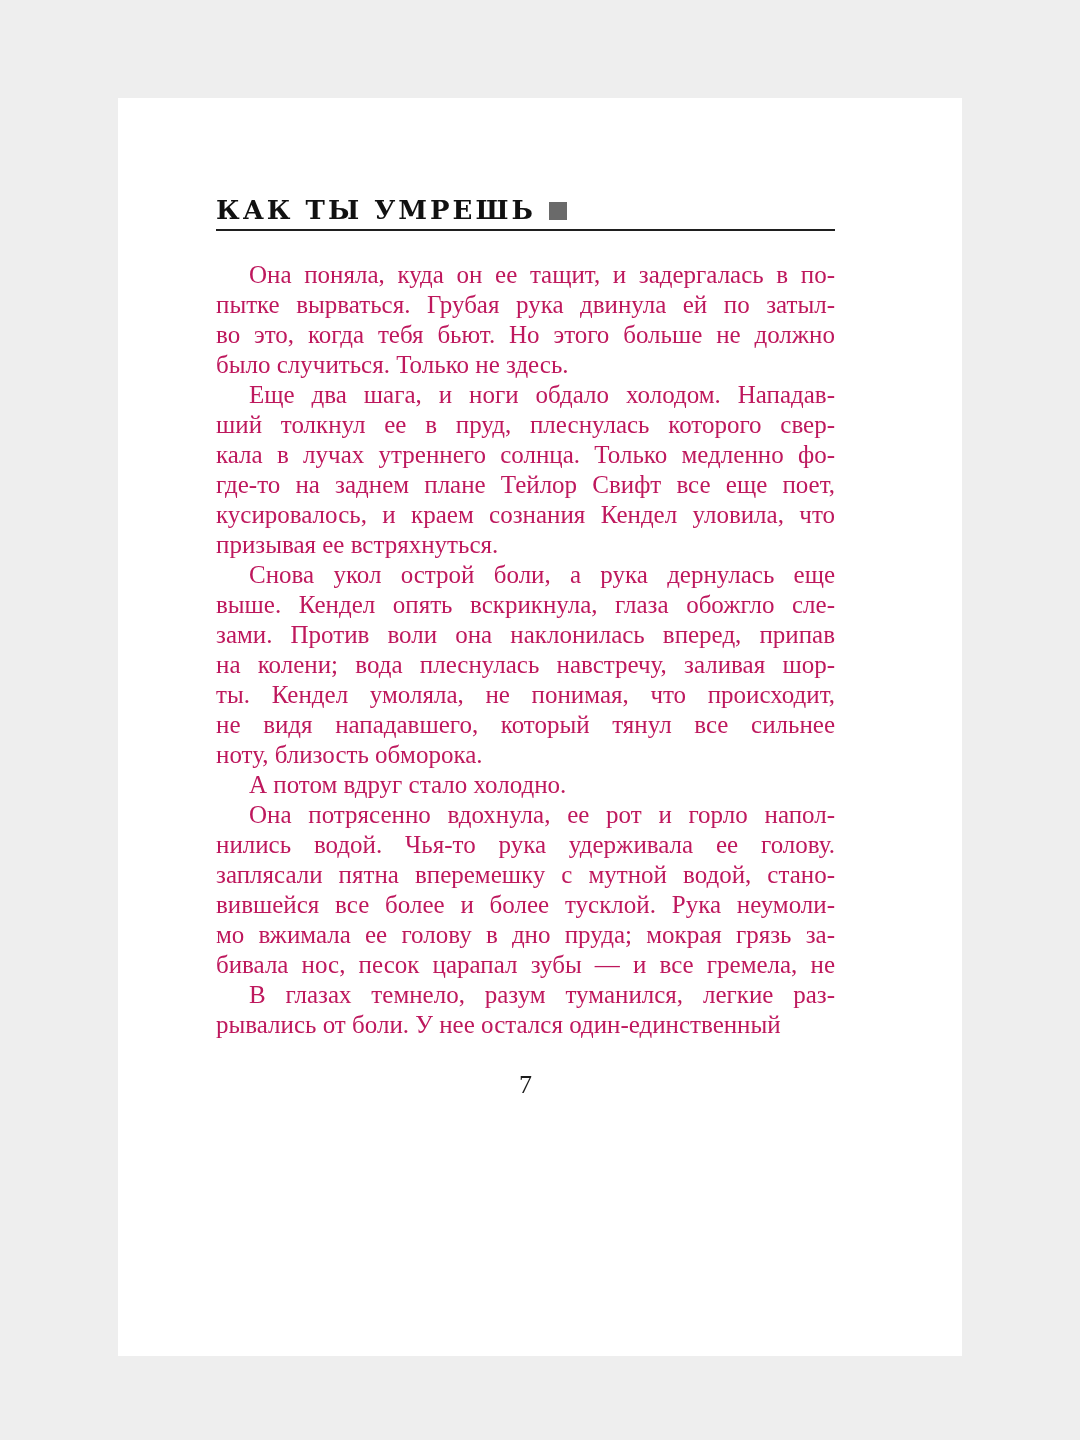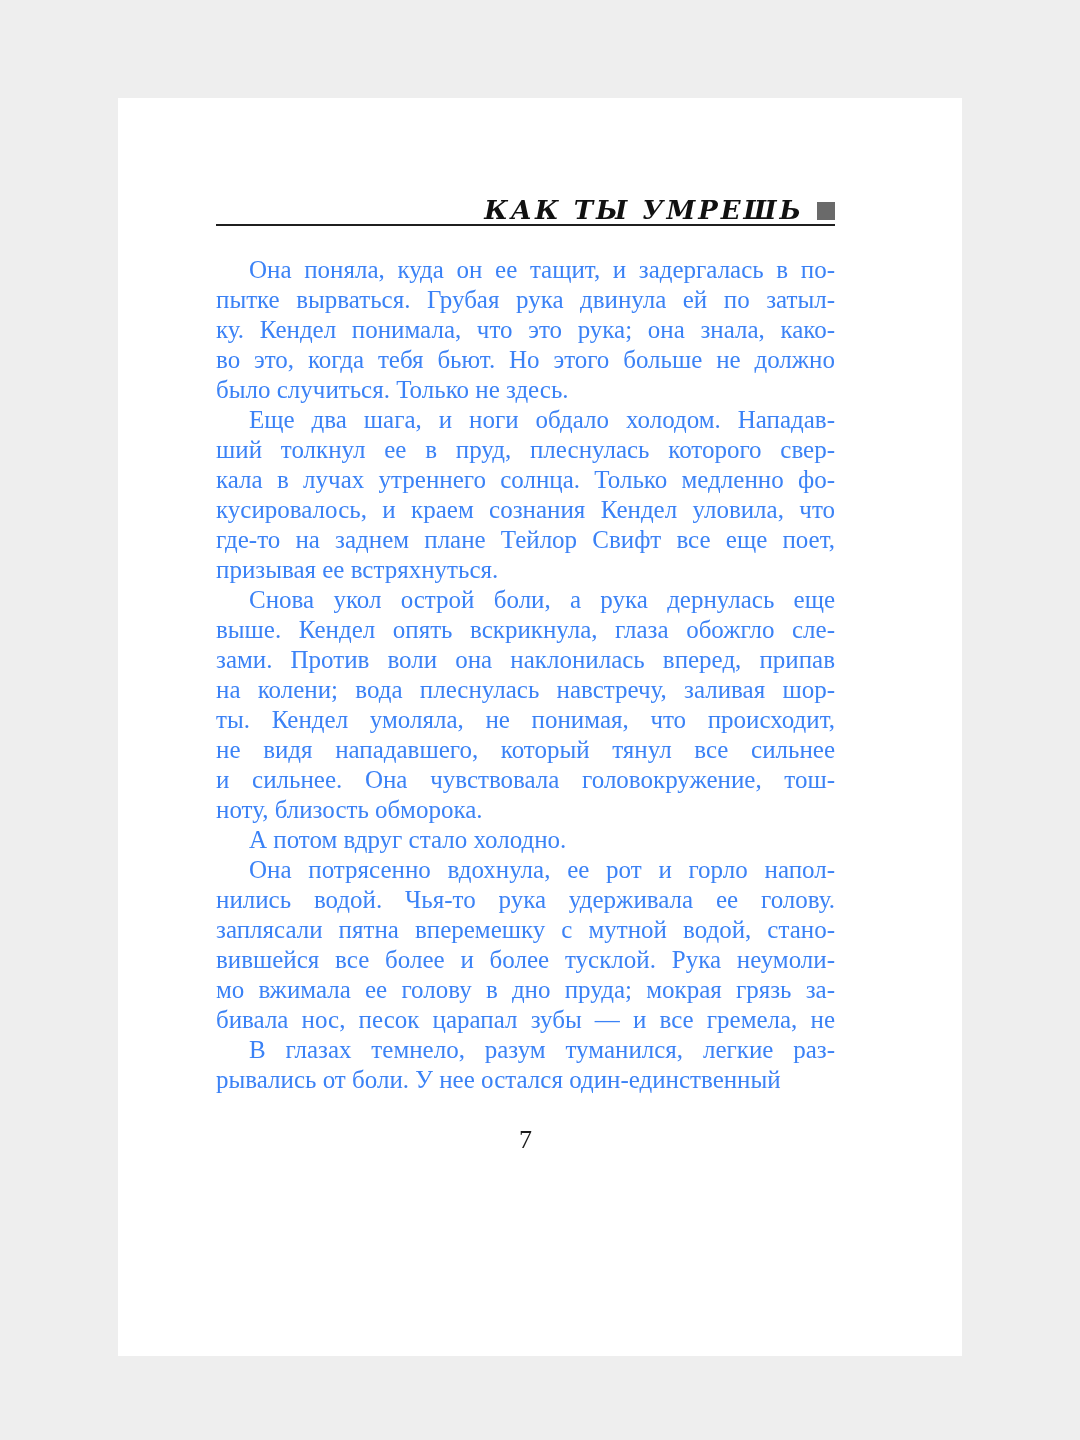--- a/index.html
+++ b/index.html
@@ -13,44 +13,44 @@
   .page-card {
     box-sizing: border-box;
     width: 844px;
     height: 1258px;
     margin: 98px auto 0;
     background: #ffffff;
     padding: 98px 127px 0 98px;
     overflow: hidden;
   }
   .running-header {
-    text-align: right;
+    text-align: left;
     border-bottom: 2px solid #1f1f1f;
+    padding-bottom: 5px;
     white-space: nowrap;
-    font-style: italic;
   }
   .chapter-title {
     font-family: "DejaVu Serif", serif;
     font-weight: bold;
     font-size: 26px;
     line-height: 28px;
     letter-spacing: 3px;
     color: #111111;
   }
   .section-marker {
     display: inline-block;
     width: 18px;
     height: 18px;
     background: #6a6a6a;
     margin-left: 13px;
     vertical-align: -1px;
   }
   .text-block {
     margin-top: 29px;
-    color: #3b82f6;
+    color: #be185d;
     font-size: 25px;
   }
   .line {
     height: 30px;
     line-height: 30px;
     overflow: hidden;
     text-align: justify;
     text-align-last: justify;
   }
   .line.first { text-indent: 33px; }
@@ -67,36 +67,34 @@
 <body>
 
 <div class="page-card">
   <div class="running-header">
     <span class="chapter-title">КАК ТЫ УМРЕШЬ</span><span class="section-marker"></span>
   </div>
 
   <div class="text-block">
       <div class="line first">Она поняла, куда он ее тащит, и задергалась в по-</div>
       <div class="line">пытке вырваться. Грубая рука двинула ей по затыл-</div>
-      <div class="line">ку. Кендел понимала, что это рука; она знала, како-</div>
       <div class="line">во это, когда тебя бьют. Но этого больше не должно</div>
       <div class="line last">было случиться. Только не здесь.</div>
       <div class="line first">Еще два шага, и ноги обдало холодом. Нападав-</div>
       <div class="line">ший толкнул ее в пруд, плеснулась которого свер-</div>
       <div class="line">кала в лучах утреннего солнца. Только медленно фо-</div>
+      <div class="line">где-то на заднем плане Тейлор Свифт все еще поет,</div>
       <div class="line">кусировалось, и краем сознания Кендел уловила, что</div>
-      <div class="line">где-то на заднем плане Тейлор Свифт все еще поет,</div>
       <div class="line last">призывая ее встряхнуться.</div>
       <div class="line first">Снова укол острой боли, а рука дернулась еще</div>
       <div class="line">выше. Кендел опять вскрикнула, глаза обожгло сле-</div>
       <div class="line">зами. Против воли она наклонилась вперед, припав</div>
       <div class="line">на колени; вода плеснулась навстречу, заливая шор-</div>
       <div class="line">ты. Кендел умоляла, не понимая, что происходит,</div>
       <div class="line">не видя нападавшего, который тянул все сильнее</div>
-      <div class="line">и сильнее. Она чувствовала головокружение, тош-</div>
       <div class="line last">ноту, близость обморока.</div>
       <div class="line first last">А потом вдруг стало холодно.</div>
       <div class="line first">Она потрясенно вдохнула, ее рот и горло напол-</div>
       <div class="line">нились водой. Чья-то рука удерживала ее голову.</div>
       <div class="line">заплясали пятна вперемешку с мутной водой, стано-</div>
       <div class="line">вившейся все более и более тусклой. Рука неумоли-</div>
       <div class="line">мо вжимала ее голову в дно пруда; мокрая грязь за-</div>
       <div class="line">бивала нос, песок царапал зубы — и все гремела, не</div>
       <div class="line first">В глазах темнело, разум туманился, легкие раз-</div>
       <div class="line last">рывались от боли. У нее остался один-единственный</div>

